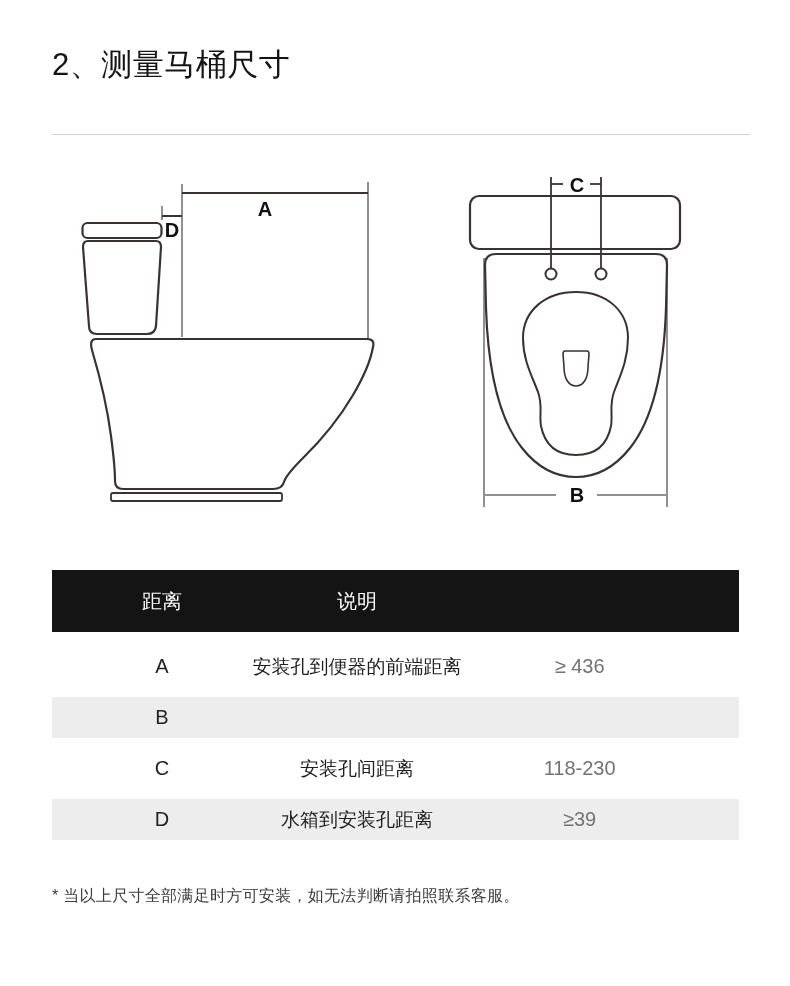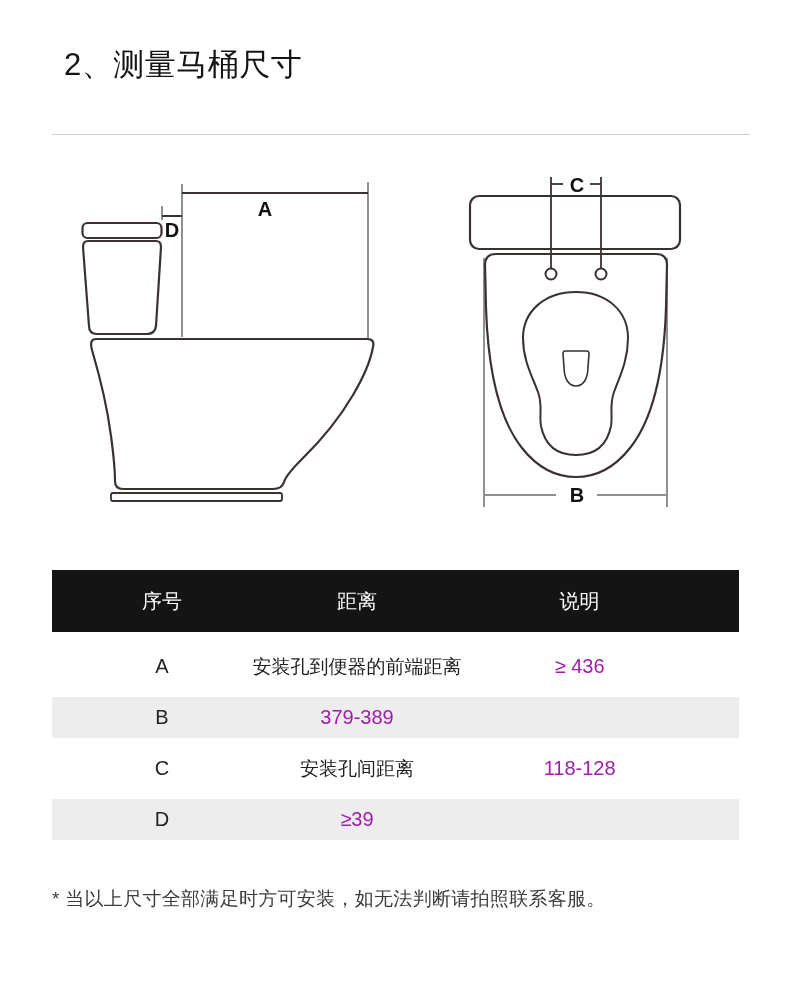--- a/index.html
+++ b/index.html
@@ -1,38 +1,38 @@
 <!DOCTYPE html>
 <html><head>
 <meta charset="utf-8">
 <style>
   * { margin:0; padding:0; box-sizing:border-box; }
   html,body { background:#fff; }
   body { font-family:"Liberation Sans","DejaVu Sans",sans-serif; }
   .page { position:relative; width:790px; height:986px; background:#fff; overflow:hidden; }
 
-  .title { position:absolute; left:64px; top:44px; font-size:31px; font-weight:400; color:#141414; letter-spacing:0.5px; }
+  .title { position:absolute; left:52px; top:44px; font-size:31px; font-weight:400; color:#141414; letter-spacing:0.5px; }
   .divider { position:absolute; left:52px; top:134px; width:698px; height:1px; background:#cfcfcf; }
 
   .diagram { position:absolute; }
   .d-side { left:73px; top:176px; }
   .d-top  { left:450px; top:170px; }
 
   .table { position:absolute; left:52px; top:570px; width:687px; font-size:20px; color:#222; }
   .trow { display:grid; grid-template-columns:32% 24.8% 40%; align-items:stretch; }
   .cell { display:flex; align-items:center; justify-content:center; white-space:nowrap; }
   .thead { height:62px; background:#141414; color:#fff; font-weight:500; font-size:20px; }
   .tbody { padding-top:9px; }
   .row { height:51px; }
   .row .cell-no { font-weight:500; }
   .row .cell-desc { font-size:19px; font-weight:500; color:#1f1f1f; }
-  .row .cell-val { font-weight:500; color:#a21caf; }
+  .row .cell-val { font-weight:500; color:#737373; }
   .row.alt { background:#ededed; box-shadow: inset 0 5px 0 0 #fff, inset 0 -5px 0 0 #fff; }
 
-  .footnote { position:absolute; left:52px; top:886px; font-size:19px; color:#3c3c3c; letter-spacing:0.3px; }
+  .footnote { position:absolute; left:52px; top:886px; font-size:16px; color:#3c3c3c; letter-spacing:0.3px; }
 
   svg text.dim-label { font-family:"Liberation Sans","DejaVu Sans",sans-serif; font-size:20px; font-weight:600; fill:#111; }
 </style>
 </head>
 <body>
 
 <div class="page">
 
   <h1 class="title">2、测量马桶尺寸</h1>
   <div class="divider"></div>
@@ -80,41 +80,40 @@
 
     <circle cx="551" cy="276" r="5.5" stroke="#3a3231" stroke-width="2" fill="#fff"></circle>
     <circle cx="601" cy="276" r="5.5" stroke="#3a3231" stroke-width="2" fill="#fff"></circle>
 
     <text class="dim-label" x="577" y="194" text-anchor="middle">C</text>
     <text class="dim-label" x="577" y="504" text-anchor="middle">B</text>
   </svg>
 
   <div class="table">
     <div class="trow thead">
-      <div class="cell">序号</div>
       <div class="cell">距离</div>
       <div class="cell">说明</div>
     </div>
     <div class="tbody">
       <div class="trow row">
         <div class="cell cell-no">A</div>
         <div class="cell cell-desc">安装孔到便器的前端距离</div>
         <div class="cell cell-val">≥ 436</div>
       </div>
       <div class="trow row alt">
         <div class="cell cell-no">B</div>
-        <div class="cell cell-val">379-389</div>
       </div>
       <div class="trow row">
         <div class="cell cell-no">C</div>
         <div class="cell cell-desc">安装孔间距离</div>
-        <div class="cell cell-val">118-128</div>
+        <div class="cell cell-val">118-230</div>
       </div>
       <div class="trow row alt">
         <div class="cell cell-no">D</div>
+        <div class="cell cell-desc">水箱到安装孔距离</div>
         <div class="cell cell-val">≥39</div>
       </div>
     </div>
   </div>
 
   <p class="footnote">* 当以上尺寸全部满足时方可安装，如无法判断请拍照联系客服。</p>
 
 </div>
 
 </body></html>

